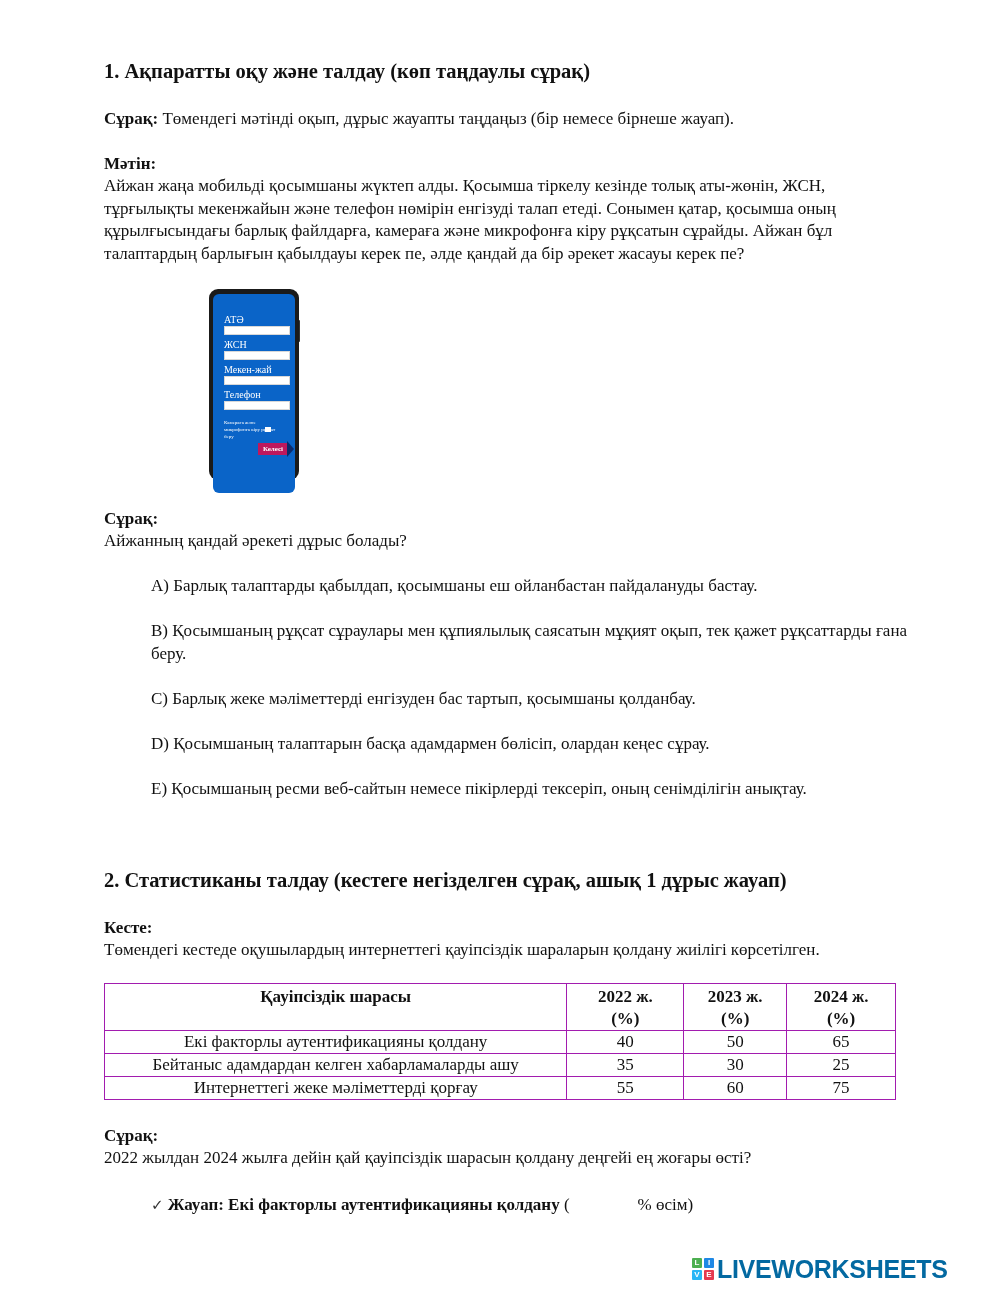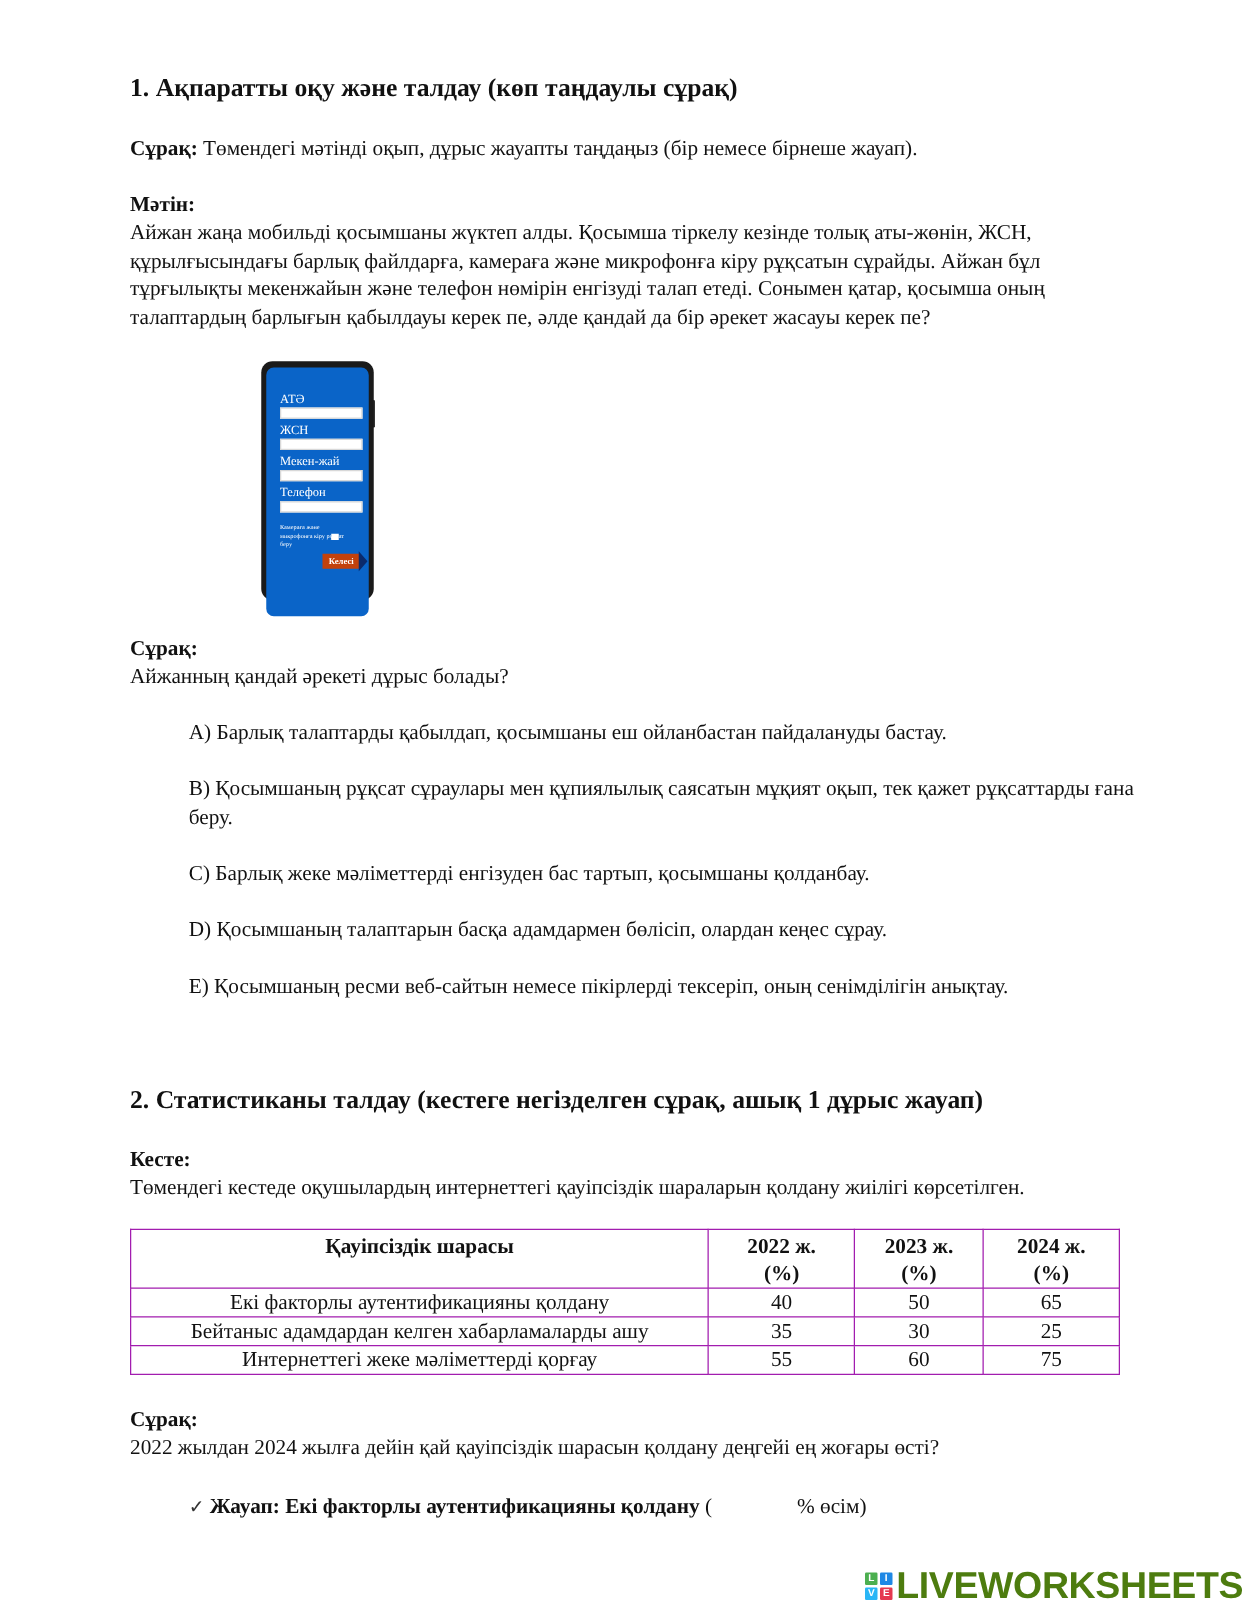--- a/index.html
+++ b/index.html
@@ -23,21 +23,21 @@
     .screen {
       position: absolute; left: 4px; top: 5px; width: 82px; height: 199px;
       background: #0a64c8; border-radius: 6px;
     }
     .ph-label { position: absolute; left: 11px; color: #fff; font-size: 10px; line-height: 11px; white-space: nowrap; }
     .ph-field { position: absolute; left: 11px; width: 64px; height: 7px; background: #fff; border: 1px solid #d8d8d8; }
     .ph-consent { position: absolute; left: 11px; top: 125px; color: #fff; font-size: 5px; line-height: 7px; width: 56px; }
     .ph-check { position: absolute; left: 52px; top: 133px; width: 6px; height: 5px; background: #fff; }
     .ph-next {
       position: absolute; left: 45px; top: 149px; width: 30px; height: 12px;
-      background: #c2410c; color: #fff; font-size: 7px; font-weight: bold;
+      background: #be185d; color: #fff; font-size: 7px; font-weight: bold;
       line-height: 12px; text-align: center;
     }
     .ph-next:after {
       content: ""; position: absolute; right: -6px; top: -2px;
       border-left: 7px solid #0b2a6b; border-top: 8px solid transparent; border-bottom: 8px solid transparent;
     }
 
     
     table.stats {
       position: absolute; left: 104px; top: 983px; width: 792px;
@@ -54,36 +54,36 @@
     .answer { left: 151px; top: 1195px; white-space: nowrap; }
     .blank {
       display: inline-block; width: 68px; border: none; outline: none;
       font-family: "Liberation Serif", serif; font-size: 17px; background: transparent; padding: 0;
     }
 
     
     .logo { left: 692px; top: 1256px; height: 26px; display: flex; align-items: center; }
     .tiles { display: grid; grid-template-columns: 10px 10px; grid-template-rows: 10px 10px; gap: 2px; margin-right: 3px; }
     .tile { font-family: "Liberation Sans", sans-serif; font-weight: bold; font-size: 8px; color: #fff; text-align: center; line-height: 10px; border-radius: 1px; }
-    .logo-text { font-family: "Liberation Sans", sans-serif; font-weight: bold; font-size: 30px; color: #4d7c0f; letter-spacing: -0.3px; }
+    .logo-text { font-family: "Liberation Sans", sans-serif; font-weight: bold; font-size: 25px; color: #0369a1; letter-spacing: -0.3px; }
   </style>
 </head>
 <body>
 
 <div class="abs h1" style="top:60px;">1. Ақпаратты оқу және талдау (көп таңдаулы сұрақ)</div>
 
 <div class="abs line" style="top:108px;">
   <span class="bold">Сұрақ:</span><span> Төмендегі мәтінді оқып, дұрыс жауапты таңдаңыз (бір немесе бірнеше жауап).</span>
 </div>
 
 <div class="abs line bold" style="top:153px;">Мәтін:</div>
 <div class="abs para" style="top:175px;">
   <div>Айжан жаңа мобильді қосымшаны жүктеп алды. Қосымша тіркелу кезінде толық аты-жөнін, ЖСН,</div>
+  <div>тұрғылықты мекенжайын және телефон нөмірін енгізуді талап етеді. Сонымен қатар, қосымша оның</div>
   <div>құрылғысындағы барлық файлдарға, камераға және микрофонға кіру рұқсатын сұрайды. Айжан бұл</div>
-  <div>тұрғылықты мекенжайын және телефон нөмірін енгізуді талап етеді. Сонымен қатар, қосымша оның</div>
   <div>талаптардың барлығын қабылдауы керек пе, әлде қандай да бір әрекет жасауы керек пе?</div>
 </div>
 
 <div class="abs phone-side"></div>
 <div class="abs phone">
   <div class="screen">
     <div class="ph-label" style="top:20px;">АТӘ</div>
     <div class="ph-field" style="top:32px;"></div>
     <div class="ph-label" style="top:45px;">ЖСН</div>
     <div class="ph-field" style="top:57px;"></div>

